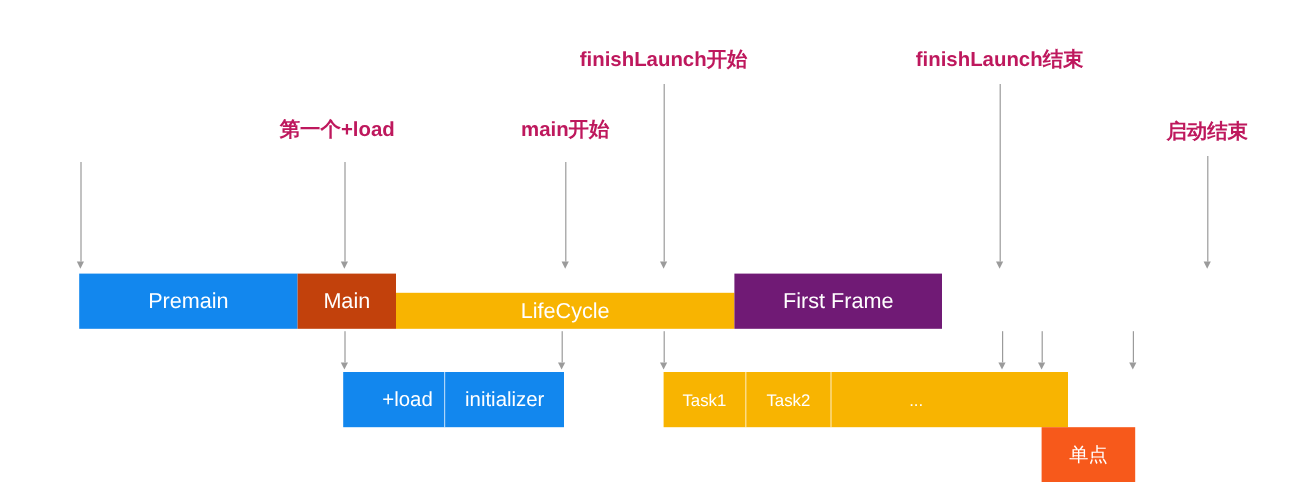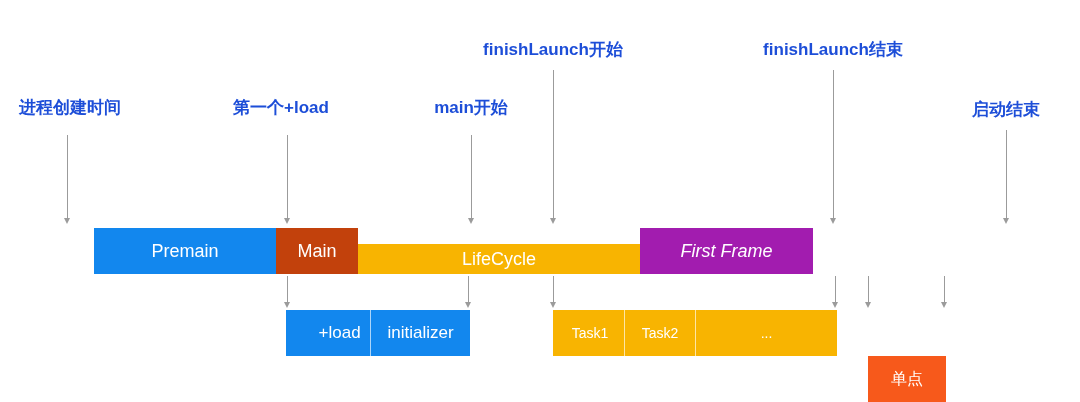--- a/index.html
+++ b/index.html
@@ -2,21 +2,21 @@
 <html><head>
 <meta charset="utf-8">
 <style>
   html,body{margin:0;padding:0;background:#ffffff;}
   .canvas{
     position:relative;width:1080px;height:402px;background:#ffffff;overflow:hidden;
     font-family:"Liberation Sans","DejaVu Sans",sans-serif;
   }
   .milestone-label{
     position:absolute;transform:translateX(-50%);white-space:nowrap;
-    font-size:17px;font-weight:bold;color:#1d4ed8;line-height:20px;
+    font-size:17px;font-weight:bold;color:#be185d;line-height:20px;
   }
   .vline{
     position:absolute;width:1px;background:#9b9b9b;
   }
   .vline::after{
     content:"";position:absolute;left:-3px;bottom:-6px;width:0;height:0;
     border-left:3.5px solid transparent;border-right:3.5px solid transparent;
     border-top:6px solid #9b9b9b;
   }
   .bar{
@@ -36,66 +36,65 @@
   .block{
     position:absolute;display:flex;align-items:center;justify-content:center;
     color:#ffffff;font-size:16px;margin-top:46px;
   }
 </style>
 </head>
 <body>
 
 <div class="canvas">
 
-  <div class="milestone-label" style="left:70px;top:98px;">进程创建时间</div>
   <div class="milestone-label" style="left:281px;top:98px;">第一个+load</div>
   <div class="milestone-label" style="left:471px;top:98px;">main开始</div>
   <div class="milestone-label" style="left:553px;top:40px;">finishLaunch开始</div>
   <div class="milestone-label" style="left:833px;top:40px;text-align:center;">finishLaunch结束</div>
   <div class="milestone-label" style="left:1006px;top:100px;text-align:center;">启动结束</div>
 
   <div class="vline" style="left:67px;top:135px;height:83px;"></div>
   <div class="vline" style="left:287px;top:135px;height:83px;"></div>
   <div class="vline" style="left:471px;top:135px;height:83px;"></div>
   <div class="vline" style="left:553px;top:70px;height:148px;"></div>
   <div class="vline" style="left:833px;top:70px;height:148px;"></div>
   <div class="vline" style="left:1006px;top:130px;height:88px;"></div>
 
   <div class="bar" style="left:66px;top:228px;width:941px;height:46px;">
-    <div class="seg" style="width: 182px; background-color: rgb(18, 135, 238); margin-left: 28px;">
+    <div class="seg" style="width: 182px; background-color: rgb(18, 135, 238);">
       <span>Premain</span>
     </div>
     <div class="seg" style="width: 82px; background-color: #c2410c;">
       <span>Main</span>
     </div>
     <div class="seg" style="width: 282px; background-color: rgb(248, 180, 1); margin-top: 16px;">
       <span>LifeCycle</span>
     </div>
-    <div class="seg" style="width: 173px; background-color: #a21caf; font-style: italic;">
+    <div class="seg" style="width: 173px; background-color: #701a75;">
       <span>First Frame</span>
     </div>
   </div>
 
   <div class="vline" style="left:287px;top:276px;height:26px;"></div>
   <div class="vline" style="left:468px;top:276px;height:26px;"></div>
   <div class="vline" style="left:553px;top:276px;height:26px;"></div>
   <div class="vline" style="left:835px;top:276px;height:26px;"></div>
   <div class="vline" style="left:868px;top:276px;height:26px;"></div>
   <div class="vline" style="left:944px;top:276px;height:26px;"></div>
 
   <div class="bar" style="left: 286px; top: 310px; width: 184px; height: 46px; background-color: rgb(18, 135, 238);">
     <div class="subseg" style="width:71px;margin-left:23px;">
       <span>+load</span>
     </div>
     <div class="subseg" style="width:113px;text-align:center;">
       <span>initializer</span>
     </div>
   </div>
 
-  <div class="bar" style="left: 553px; top: 310px; width: 284px; height: 46px; background-color: rgb(248, 180, 1); justify-content: flex-end;">
+  <div class="bar" style="left: 553px; top: 310px; width: 337px; height: 46px; background-color: rgb(248, 180, 1);">
     <div class="subseg task-text" style="width:69px;">
       <span>Task1</span>
     </div>
     <div class="subseg task-text" style="width:71px;">
       <span>Task2</span>
     </div>
     <div class="subseg task-text" style="width:141px;">
       <span>...</span>
     </div>
   </div>

